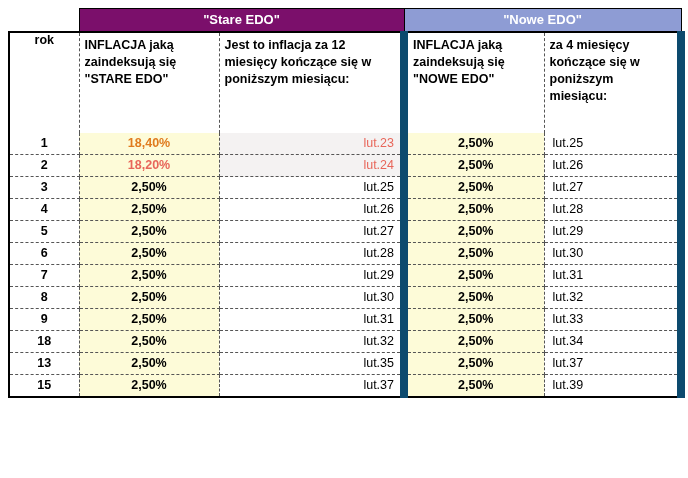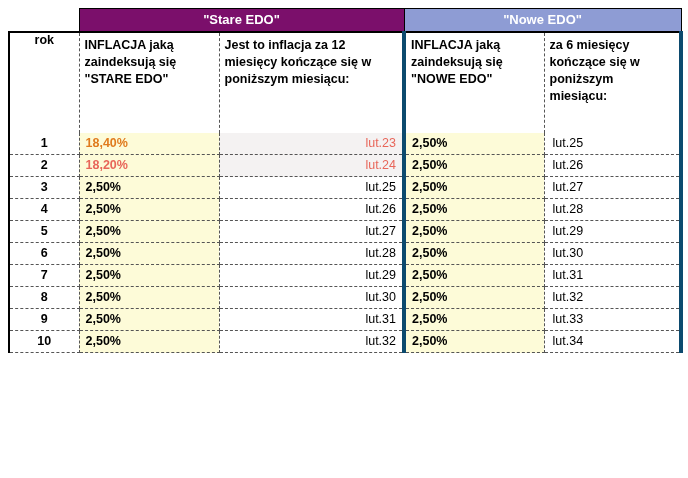--- a/index.html
+++ b/index.html
@@ -82,40 +82,40 @@
     font-weight: bold;
     font-size: 12.5px;
     vertical-align: bottom;
     text-align: center;
     padding-bottom: 3px !important;
     background: #ffffff;
   }
 
   
   .bl-thick { border-left: 2px solid #000; margin-left: 36px; }
-  .br-thick { border-right: 4px solid #0c4a6e; }
+  .br-thick { border-right: 8px solid #0c4a6e; }
   .bt-thick { border-top: 2px solid #000; }
   .bb-thick { border-bottom: 2px solid #000; }
   .dash-v-r { border-right: 1px dashed #555; }
   .dash-h-b { border-bottom: 1px dashed #555; }
 
   
   .cell {
     height: 21px;
     line-height: 21px;
     font-size: 12.5px;
     padding: 0 6px !important;
   }
   .c-rok-cell {
     text-align: center;
     font-weight: bold;
     background: #ffffff;
   }
   .c-val {
-    text-align: left;
+    text-align: center;
     background: #fdfbd8;
     font-weight: bold;
   }
   .c-month {
     text-align: right;
     background: #ffffff;
   }
   .c-month-left {
     text-align: left;
     background: #ffffff;
@@ -144,21 +144,21 @@
         <tr>
           <td class="banner-blank"></td>
           <td class="banner-old" colspan="2">"Stare EDO"</td>
           <td class="banner-new" colspan="2">"Nowe EDO"</td>
         </tr>
         <tr>
           <td class="hdr-rok bl-thick bt-thick dash-v-r">rok</td>
           <td class="hdr bt-thick dash-v-r">INFLACJA jaką zaindeksują się "STARE EDO"</td>
           <td class="hdr bt-thick br-thick">Jest to inflacja za 12 miesięcy kończące się w poniższym miesiącu:</td>
           <td class="hdr bt-thick bl-thick dash-v-r">INFLACJA jaką zaindeksują się "NOWE EDO"</td>
-          <td class="hdr bt-thick br-thick">za 6 miesięcy kończące się w poniższym miesiącu:</td>
+          <td class="hdr bt-thick br-thick">za 4 miesięcy kończące się w poniższym miesiącu:</td>
         </tr>
         <tr>
           <td class="cell c-rok-cell bl-thick dash-v-r dash-h-b">1</td>
           <td class="cell c-val dash-v-r dash-h-b hl-orange">18,40%</td>
           <td class="cell c-month br-thick dash-h-b pink-block hl-red">lut.23</td>
           <td class="cell c-val bl-thick dash-v-r dash-h-b">2,50%</td>
           <td class="cell c-month-left br-thick dash-h-b">lut.25</td>
         </tr>
         <tr>
           <td class="cell c-rok-cell bl-thick dash-v-r dash-h-b">2</td>
@@ -210,21 +210,35 @@
           <td class="cell c-month-left br-thick dash-h-b">lut.32</td>
         </tr>
         <tr>
           <td class="cell c-rok-cell bl-thick dash-v-r dash-h-b">9</td>
           <td class="cell c-val dash-v-r dash-h-b">2,50%</td>
           <td class="cell c-month br-thick dash-h-b">lut.31</td>
           <td class="cell c-val bl-thick dash-v-r dash-h-b">2,50%</td>
           <td class="cell c-month-left br-thick dash-h-b">lut.33</td>
         </tr>
         <tr>
-          <td class="cell c-rok-cell bl-thick dash-v-r dash-h-b">10</td>
+          <td class="cell c-rok-cell bl-thick dash-v-r dash-h-b">18</td>
           <td class="cell c-val dash-v-r dash-h-b">2,50%</td>
           <td class="cell c-month br-thick dash-h-b">lut.32</td>
           <td class="cell c-val bl-thick dash-v-r dash-h-b">2,50%</td>
           <td class="cell c-month-left br-thick dash-h-b">lut.34</td>
+        </tr>
+        <tr>
+          <td class="cell c-rok-cell bl-thick dash-v-r dash-h-b">13</td>
+          <td class="cell c-val dash-v-r dash-h-b">2,50%</td>
+          <td class="cell c-month br-thick dash-h-b">lut.35</td>
+          <td class="cell c-val bl-thick dash-v-r dash-h-b">2,50%</td>
+          <td class="cell c-month-left br-thick dash-h-b">lut.37</td>
+        </tr>
+        <tr>
+          <td class="cell c-rok-cell bl-thick dash-v-r bb-thick">15</td>
+          <td class="cell c-val dash-v-r bb-thick">2,50%</td>
+          <td class="cell c-month br-thick bb-thick">lut.37</td>
+          <td class="cell c-val bl-thick dash-v-r bb-thick">2,50%</td>
+          <td class="cell c-month-left br-thick bb-thick">lut.39</td>
         </tr>
       </tbody>
   </table>
 </div>
 
 </body></html>

